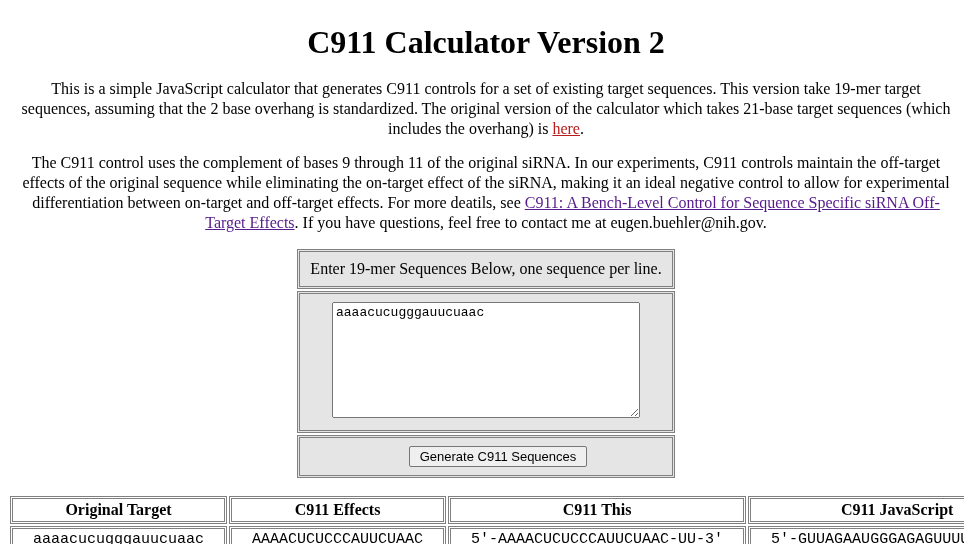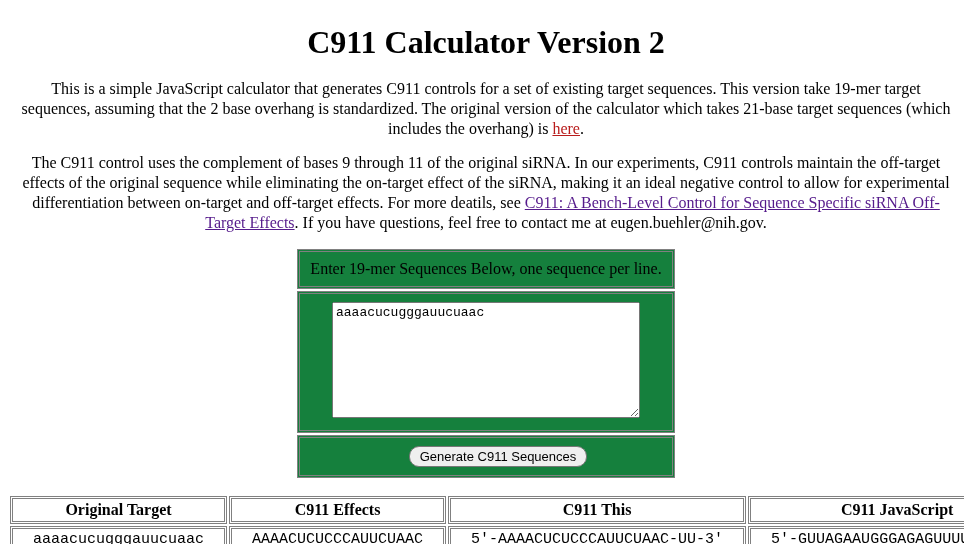--- a/index.html
+++ b/index.html
@@ -30,37 +30,37 @@
   table.form-table {
     border-collapse: separate;
     border-spacing: 2px;
   }
   table.form-table td {
     border: 1px solid #808080;
     outline: 1px solid #808080;
     outline-offset: -3px;
     padding: 10px 12px;
     text-align: center;
-    background: #15803d;
+    background: #e5e5e5;
   }
   textarea {
     width: 300px;
     height: 110px;
     font-family: "Courier New", monospace;
     font-size: 13px;
     padding: 2px 3px;
     resize: both;
   }
   button.gen {
     font-family: Arial, sans-serif;
     font-size: 13px;
     padding: 2px 10px;
     background: #efefef;
     border: 1px solid #767676;
-    border-radius: 10px;
+    border-radius: 2px;
     margin-left: 24px;
   }
   table.results {
     width: 100%;
     border-collapse: separate;
     border-spacing: 2px;
     margin-top: 6px;
   }
   table.results th, table.results td {
     border: 1px solid #808080;

